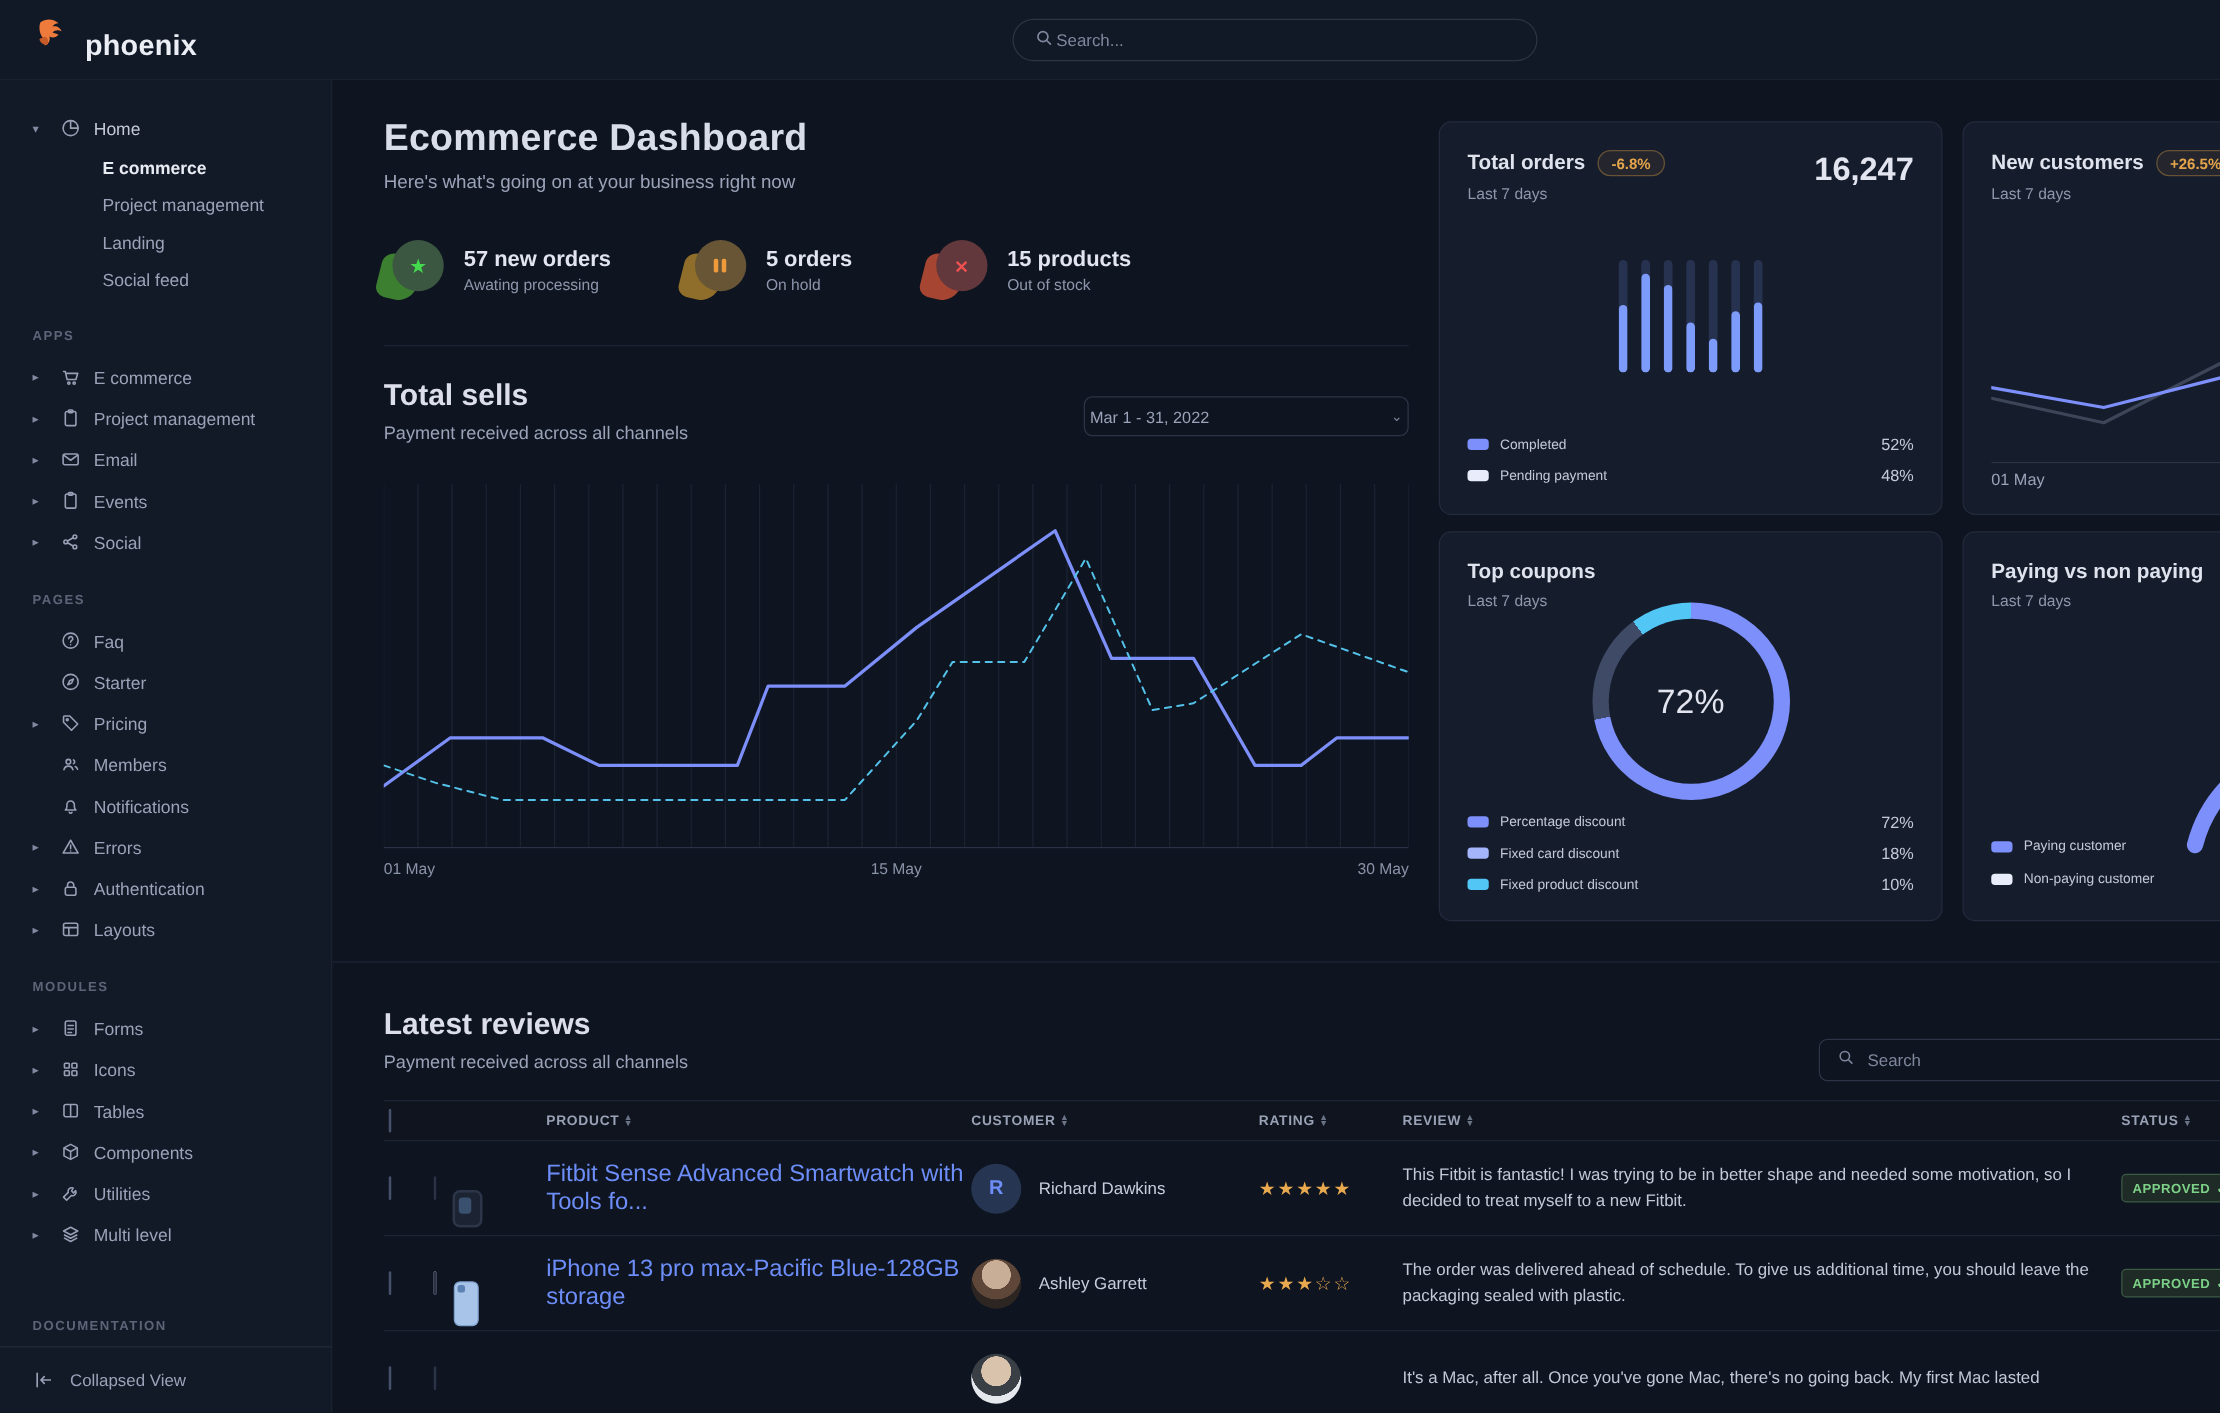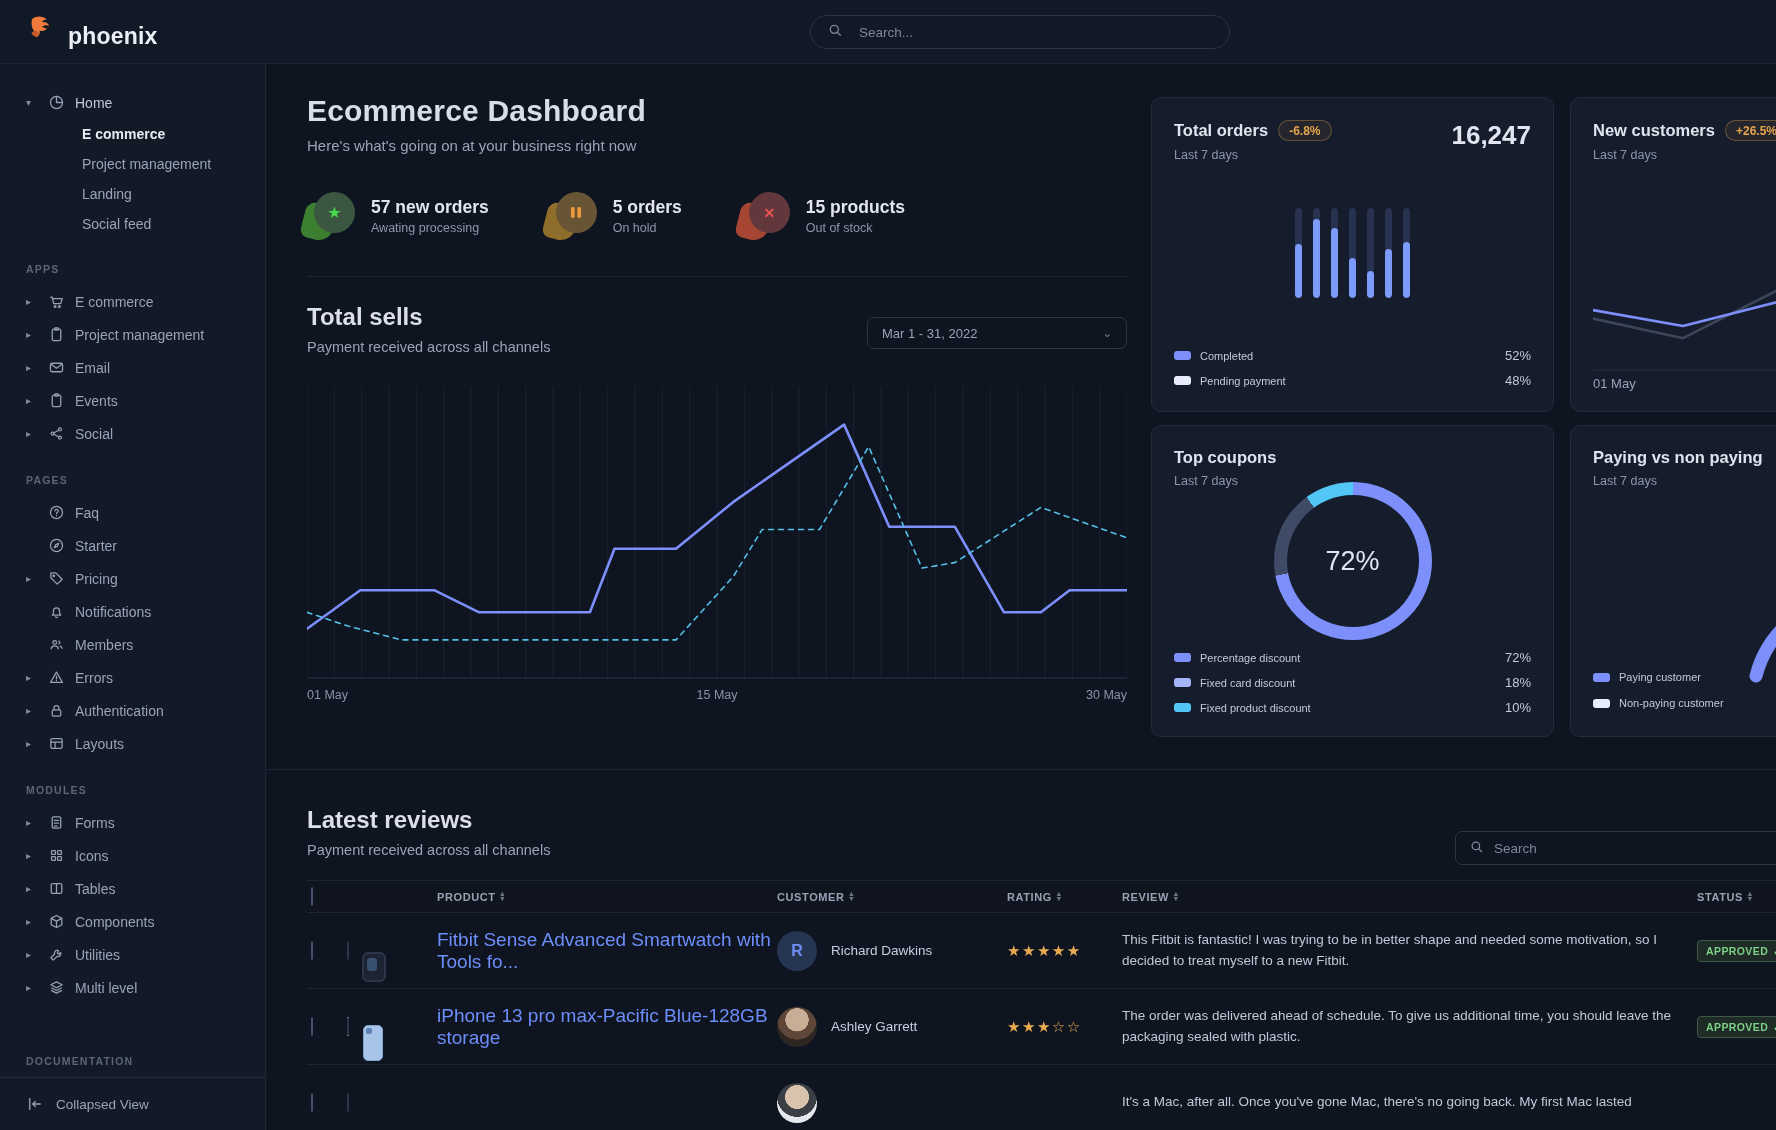--- a/index.html
+++ b/index.html
@@ -11,21 +11,21 @@
   }
   *{margin:0;padding:0;box-sizing:border-box;}
   html,body{background:var(--bg);}
   body{width:1776px;height:1130px;overflow:hidden;font-family:"Liberation Sans",sans-serif;color:var(--txt);position:relative;}
   .app{position:absolute;inset:0;}
 
   
   .navbar{position:absolute;top:0;left:0;right:0;height:64px;background:var(--nav);border-bottom:1px solid #1a2130;display:flex;align-items:center;}
   .brand{display:flex;align-items:flex-end;gap:10px;padding-left:26px;}
   .brand-name{font-size:23px;font-weight:700;color:#eceef5;letter-spacing:.2px;}
-  .nav-search{position:absolute;left:810px;top:15px;width:420px;height:34px;border:1px solid #2c3445;border-radius:17px;display:flex;align-items:center;gap:16px;padding:0 16px;background:transparent;}
+  .nav-search{position:absolute;left:810px;top:15px;width:420px;height:34px;border:1px solid #2c3445;border-radius:17px;display:flex;align-items:center;gap:2px;padding:0 16px;background:transparent;}
   .nav-search svg{flex:0 0 auto;}
   .nav-search input{background:transparent;border:0;outline:0;color:var(--muted2);font-size:13.5px;width:100%;font-family:"Liberation Sans",sans-serif;}
   .nav-search input::placeholder{color:#7e879c;}
 
   
   .sidebar{position:absolute;top:64px;left:0;bottom:0;width:266px;background:var(--side);border-right:1px solid #1f2636;display:flex;flex-direction:column;}
   .side-nav{padding-top:22px;}
   .side-row{display:flex;align-items:center;height:33px;padding-left:26px;gap:9px;cursor:pointer;}
   .caret{width:13px;font-size:10px;color:#818aa0;flex:0 0 13px;text-align:left;}
   .sicon{width:18px;height:18px;color:#97a0b5;flex:0 0 18px;display:flex;align-items:center;}
@@ -57,21 +57,21 @@
   .stat.red .stat-blob{background:#a64531;}
   .stat.red .stat-circ{background:#62383c;color:#ef5050;font-weight:700;font-size:14px;}
   .stat-value{font-size:17.5px;font-weight:700;color:#e2e5ef;}
   .stat-caption{font-size:12.5px;color:var(--muted);margin-top:3px;}
 
   .left-divider{border-top:1px solid var(--border-soft);margin-top:36px;}
 
   .sells-head{display:flex;align-items:flex-start;justify-content:space-between;margin-top:26px;}
   .h2{font-size:24px;font-weight:700;color:#dcdfeb;}
   .h2-sub{font-size:14.5px;color:var(--muted2);margin-top:8px;}
-  .date-select{width:260px;height:32px;margin-top:14px;border:1px solid #2c3445;border-radius:7px;display:flex;align-items:center;justify-content:space-between;padding:0 14px;color:var(--muted2);font-size:13px;cursor:pointer;background:transparent;}
+  .date-select{width:260px;height:32px;margin-top:14px;border:1px solid #2c3445;border-radius:7px;display:flex;align-items:center;justify-content:space-between;padding:0 4px;color:var(--muted2);font-size:13px;cursor:pointer;background:transparent;}
   .chev{font-size:11px;color:#828ba0;}
 
   .sells-chart-wrap{margin-top:32px;}
   #sells-chart{display:block;width:820px;height:292px;}
   .x-labels{display:flex;justify-content:space-between;font-size:12.5px;color:#8a93a8;margin-top:9px;}
 
   
   .cards{position:absolute;left:885px;top:33px;display:grid;grid-template-columns:403px 340px;grid-template-rows:315px 312px;gap:13px 16px;}
   .card{background:var(--card);border:1px solid var(--border);border-radius:10px;padding:22px;position:relative;overflow:hidden;}
   .card-title-row{display:flex;align-items:center;gap:10px;}
@@ -266,37 +266,37 @@
             <svg width="17" height="17" viewBox="0 0 24 24" fill="none" stroke="currentColor" stroke-width="1.8" stroke-linejoin="round">
               <path d="M4 11V5a1 1 0 0 1 1-1h6l9 9-7 7z"></path>
               <circle cx="8.2" cy="8.2" r="1.1"></circle>
             </svg>
           </span>
         <span class="slabel">Pricing</span>
       </div>
       <div class="side-row">
         <span class="caret"></span>
         <span class="sicon">
-            <svg width="17" height="17" viewBox="0 0 24 24" fill="none" stroke="currentColor" stroke-width="1.8" stroke-linecap="round" stroke-linejoin="round">
-              <path d="M6 17h12c-1.2-1-1.8-2-1.8-4v-2a4.2 4.2 0 1 0-8.4 0v2c0 2-.6 3-1.8 4z"></path>
-              <path d="M10.5 19.6a1.6 1.6 0 0 0 3 0"></path>
-            </svg>
-          </span>
-        <span class="slabel">Notifications</span>
-      </div>
-      <div class="side-row">
-        <span class="caret"></span>
-        <span class="sicon">
             <svg width="17" height="17" viewBox="0 0 24 24" fill="none" stroke="currentColor" stroke-width="1.8" stroke-linecap="round">
               <circle cx="9.5" cy="9" r="2.6"></circle>
               <path d="M4.5 18c.6-2.6 2.6-4 5-4s4.4 1.4 5 4"></path>
               <path d="M15.3 7a2.4 2.4 0 0 1 0 4.2M17.2 14.4c1.3.6 2.2 1.7 2.6 3.1"></path>
             </svg>
           </span>
         <span class="slabel">Members</span>
+      </div>
+      <div class="side-row">
+        <span class="caret"></span>
+        <span class="sicon">
+            <svg width="17" height="17" viewBox="0 0 24 24" fill="none" stroke="currentColor" stroke-width="1.8" stroke-linecap="round" stroke-linejoin="round">
+              <path d="M6 17h12c-1.2-1-1.8-2-1.8-4v-2a4.2 4.2 0 1 0-8.4 0v2c0 2-.6 3-1.8 4z"></path>
+              <path d="M10.5 19.6a1.6 1.6 0 0 0 3 0"></path>
+            </svg>
+          </span>
+        <span class="slabel">Notifications</span>
       </div>
       <div class="side-row">
         <span class="caret">▸</span>
         <span class="sicon">
             <svg width="17" height="17" viewBox="0 0 24 24" fill="none" stroke="currentColor" stroke-width="1.8" stroke-linecap="round" stroke-linejoin="round">
               <path d="M12 4.5L20.5 19h-17z"></path>
               <path d="M12 10v4M12 16.6v.1"></path>
             </svg>
           </span>
         <span class="slabel">Errors</span>

